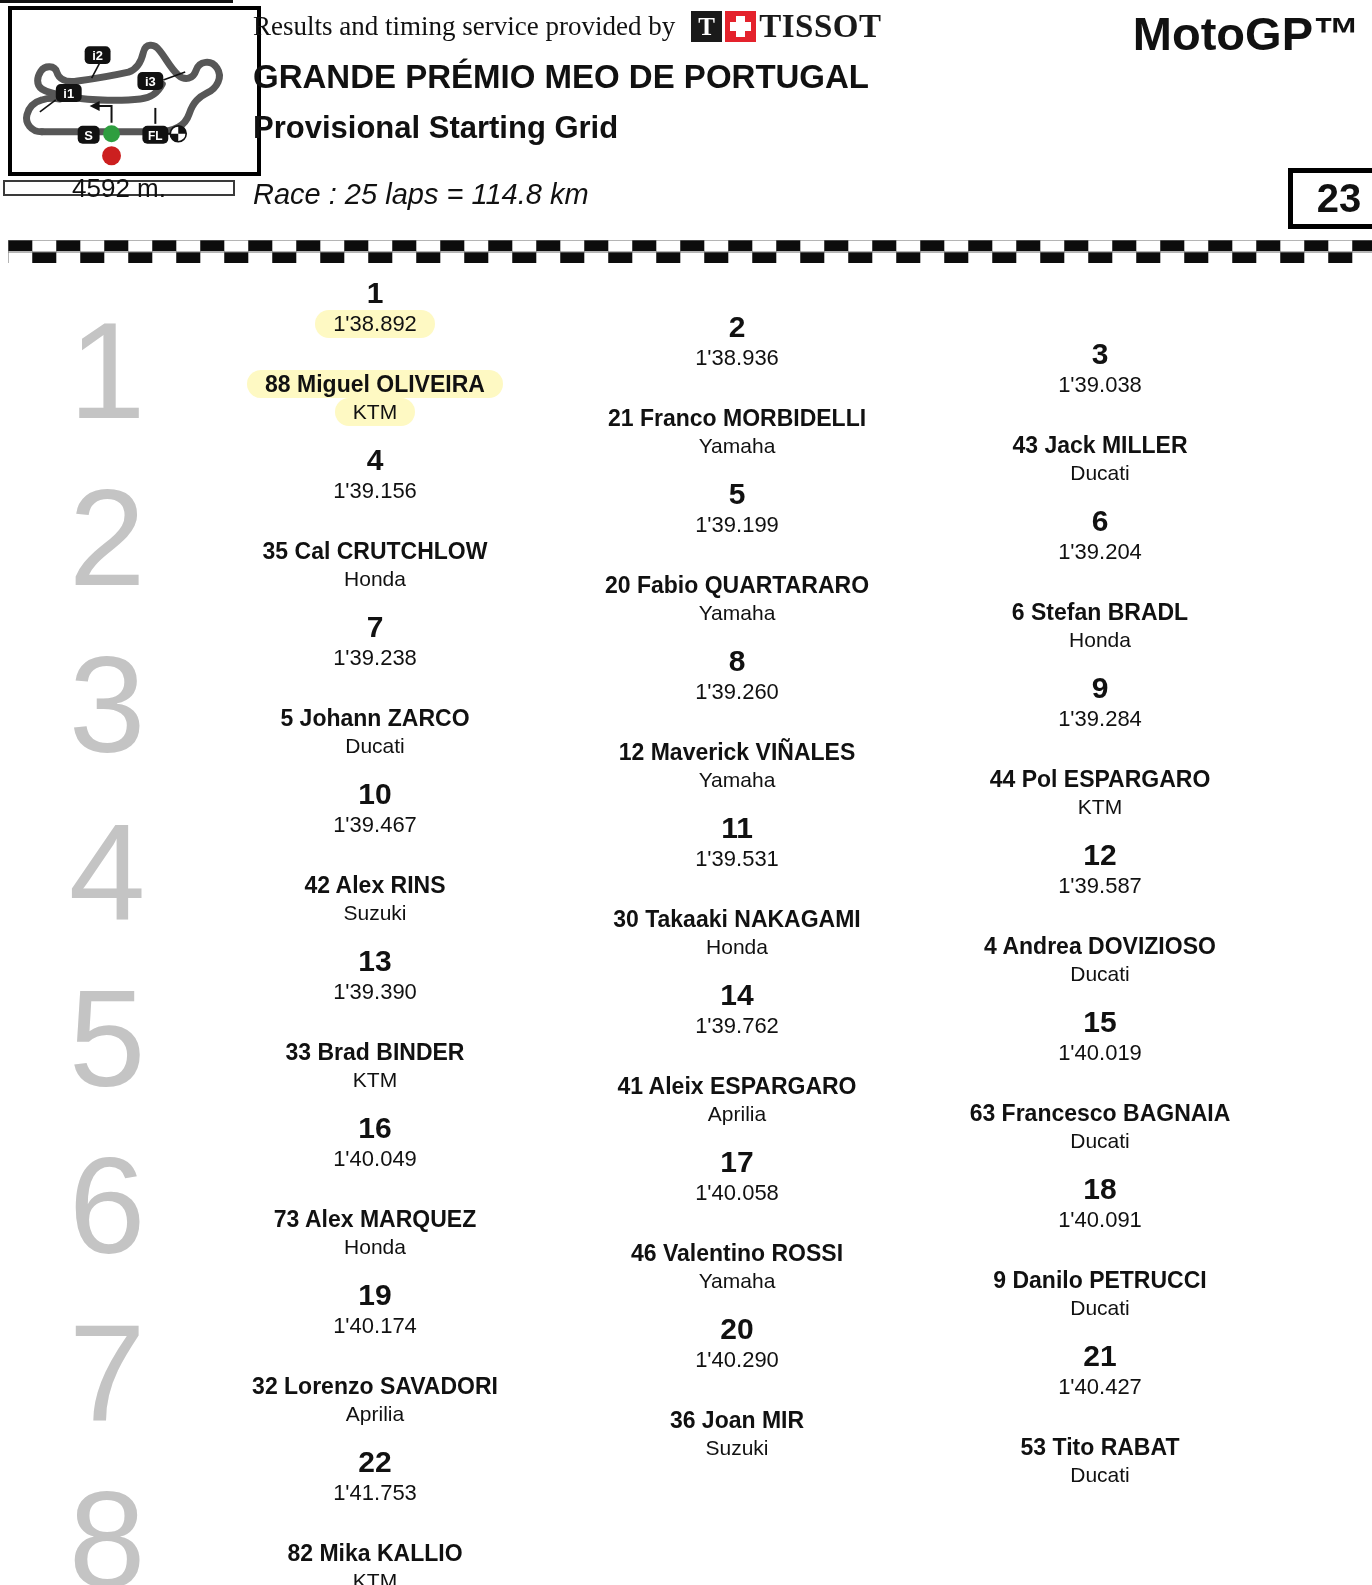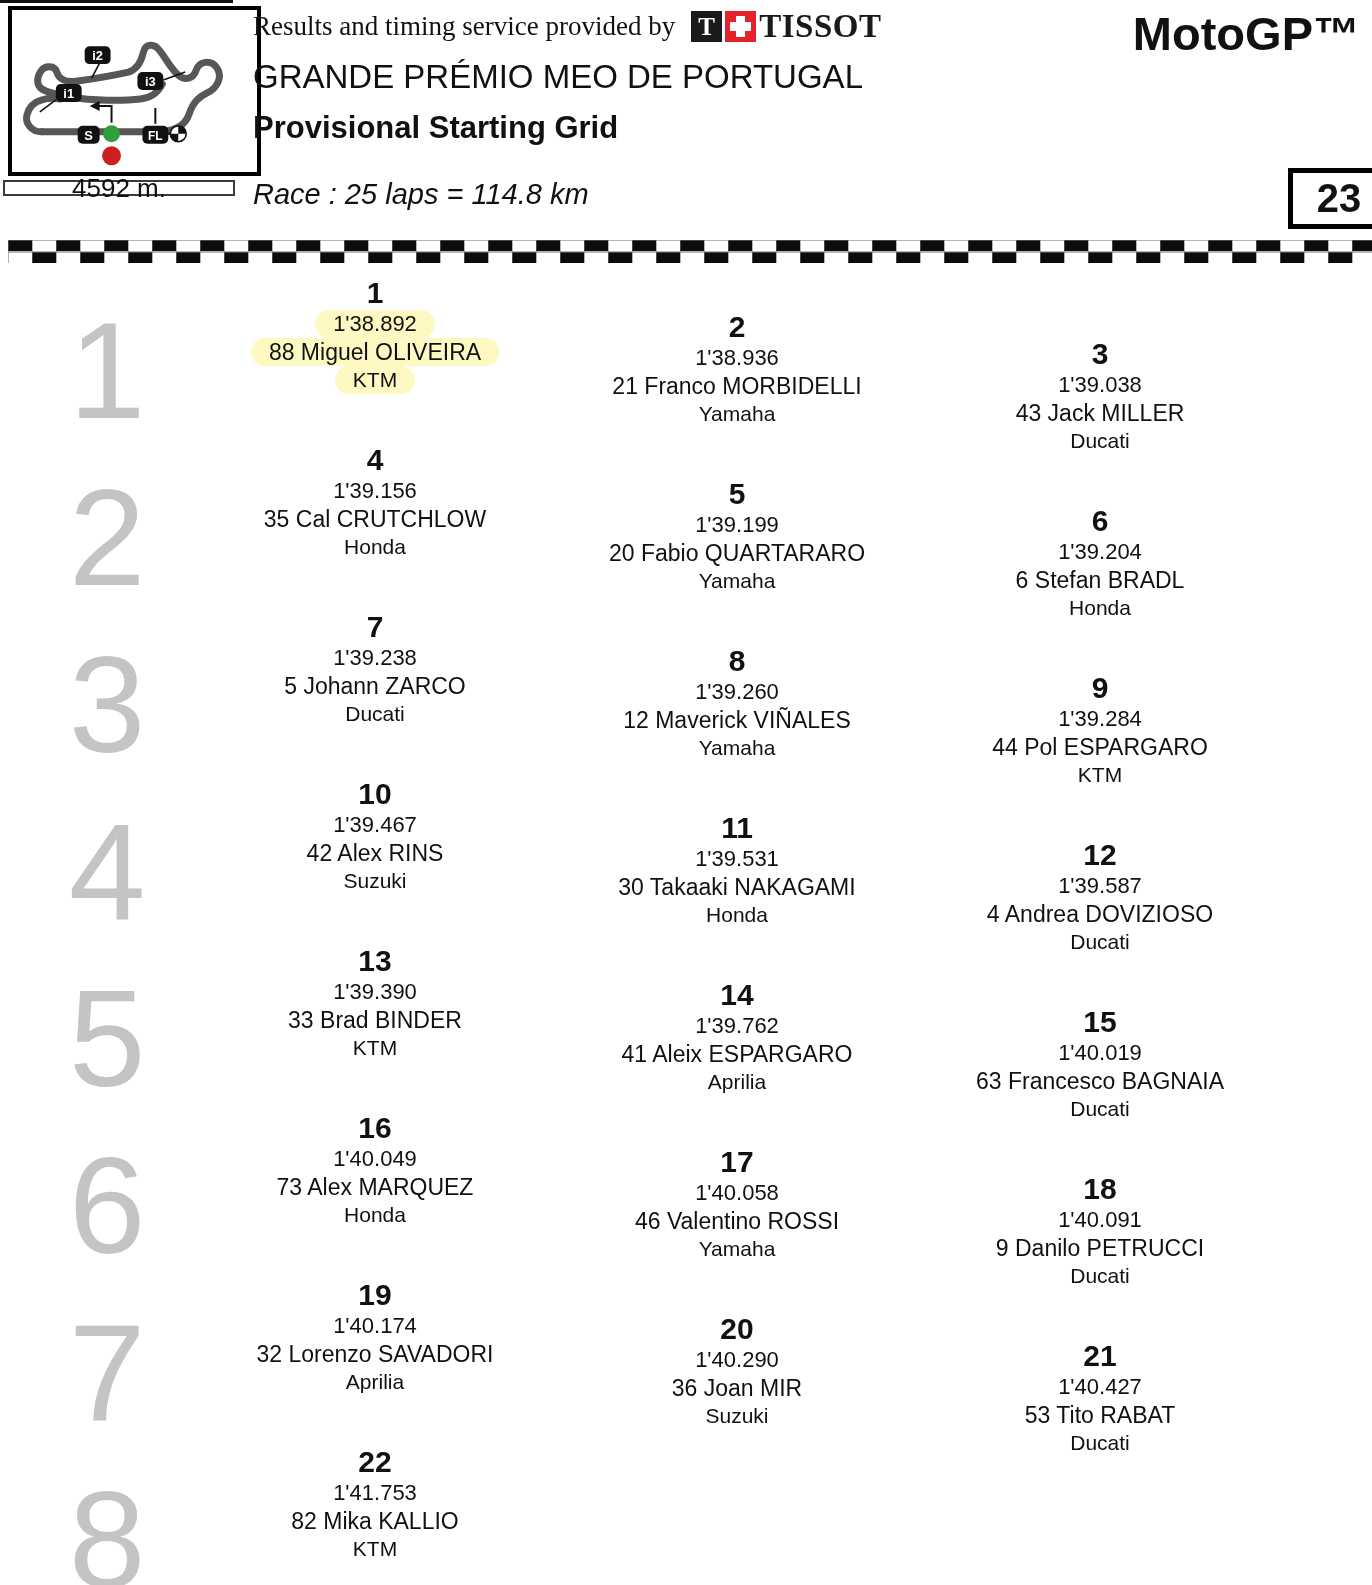--- a/index.html
+++ b/index.html
@@ -20,21 +20,21 @@
   
   .provided-line{left:253px;top:8px;display:flex;align-items:center;gap:16px;font-size:27px;white-space:nowrap;font-family:Liberation Serif, serif;}
   .tissot-logo{display:inline-flex;align-items:center;gap:3px;}
   .t-black{width:31px;height:31px;background:#1a1a1a;display:flex;align-items:center;justify-content:center;
     color:#fff;font-weight:bold;font-size:25px;}
   .t-red{width:31px;height:31px;background:#e4222c;position:relative;}
   .t-red i{position:absolute;background:#fff;}
   .t-red .v{left:11px;top:5px;width:9px;height:21px;}
   .t-red .h{left:5px;top:11px;width:21px;height:9px;}
   .t-text{font-weight:bold;font-size:33px;letter-spacing:.5px;color:#1a1a1a;}
-  .gp-title{left:253px;top:58px;font-size:33px;font-weight:normal;white-space:nowrap;}
+  .gp-title{left:253px;top:58px;font-size:33px;font-weight:bold;white-space:nowrap;}
   .gp-subtitle{left:253px;top:110px;font-size:31px;font-weight:bold;white-space:nowrap;}
   .race-info{left:253px;top:178px;font-size:29px;white-space:nowrap;font-style:italic;}
   .series-title{right:12px;top:6px;font-size:47px;font-weight:bold;white-space:nowrap;}
   .page-box{left:1288px;top:168px;width:102px;height:61px;border:5px solid #000;box-sizing:border-box;
     display:flex;align-items:center;justify-content:center;font-size:40px;font-weight:bold;}
   
   .checker-strip{
     left:8px;top:240px;width:1364px;height:23px;
     background-image:
       repeating-linear-gradient(to right, rgba(120,120,120,.55) 0 1px, transparent 1px 24px),
@@ -47,21 +47,21 @@
   #grid{position:absolute;left:0;top:276px;width:1372px;}
   .grid-row{position:relative;height:167px;}
   .row-number{position:absolute;left:48px;top:25px;width:118px;text-align:center;
     font-size:138px;line-height:1;color:#c4c4c4;}
   .grid-cell{position:absolute;width:330px;text-align:center;}
   .col0{left:210px;top:0;}
   .col1{left:572px;top:34px;}
   .col2{left:935px;top:61px;}
   .pos{font-size:30px;font-weight:bold;line-height:34px;}
   .time{font-size:22px;line-height:28px;}
-  .rider{font-size:23px;font-weight:normal;line-height:28px;}
+  .rider{font-size:23px;font-weight:bold;line-height:28px;margin-top:32px;}
   .bike{font-size:21px;line-height:28px;}
   .pill{display:inline-block;border-radius:14px;padding:0 2px;}
   .hl .pill{background:#fef9c3;padding:0 18px;}
   
   .map-svg text{font-family:"Liberation Sans", sans-serif;font-weight:bold;fill:#fff;}
 </style>
 </head>
 <body>
 
 <div class="abs top-sliver"></div>

